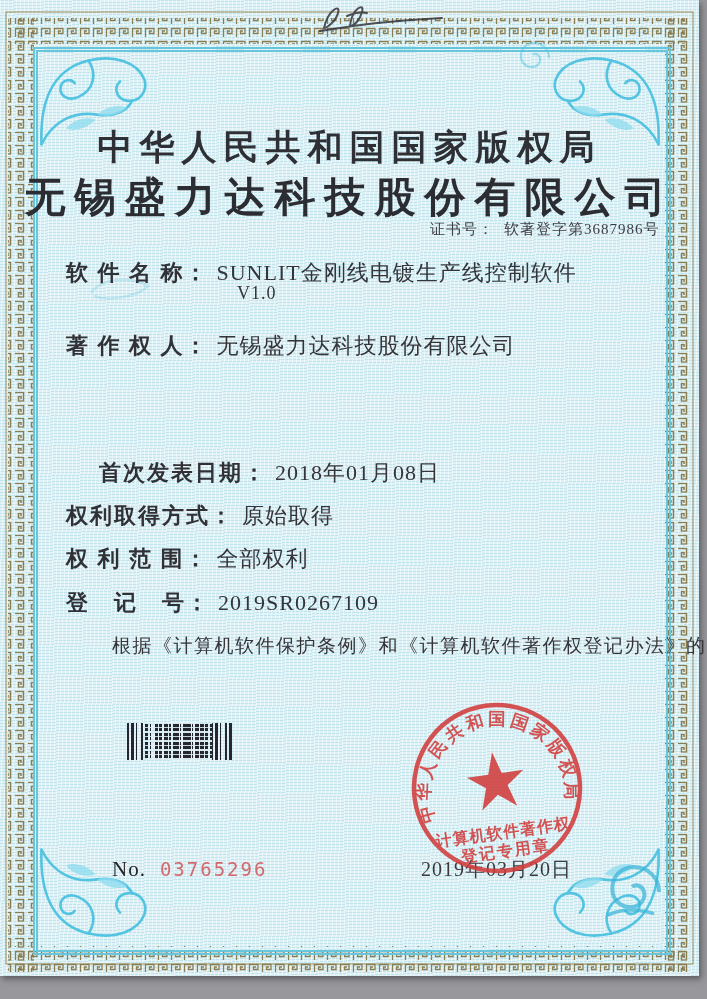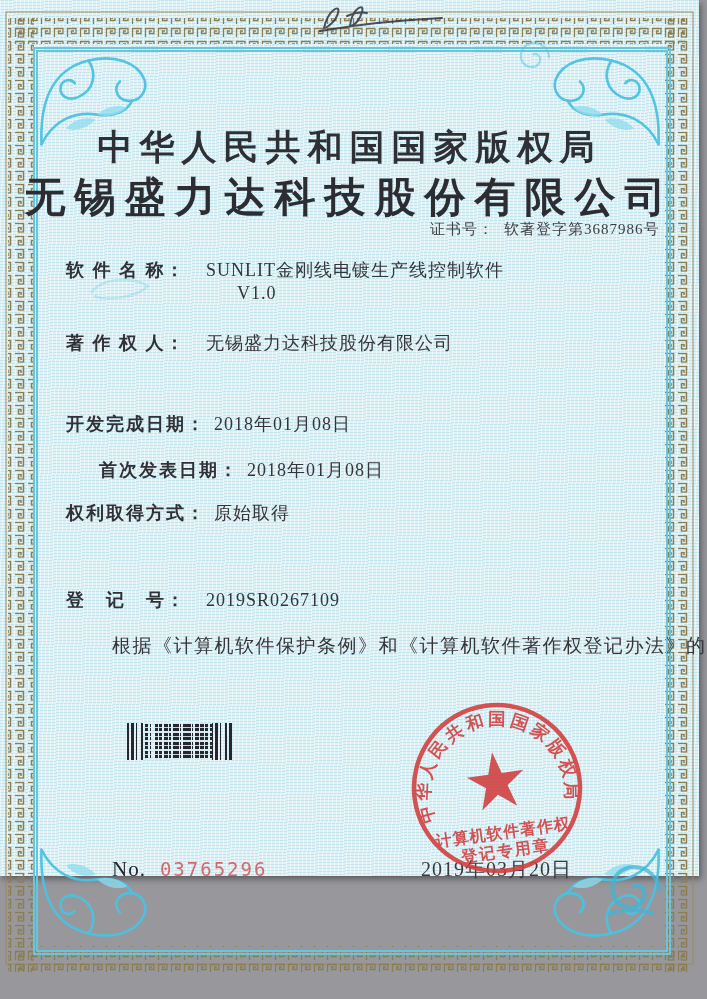--- a/index.html
+++ b/index.html
@@ -3,21 +3,21 @@
 <meta charset="utf-8">
 <style>
   html,body{margin:0;padding:0;}
   body{
     width:707px;height:999px;position:relative;overflow:hidden;
     background:#97979c;
     font-family:"Liberation Serif","DejaVu Serif",serif;
   }
   
   .page{
-    position:absolute;left:0;top:0;width:699px;height:876px;
+    position:absolute;left:0;top:0;width:699px;height:976px;
     background-color:#e0f2f6;
     background-image:
       repeating-linear-gradient(92deg, rgba(255,255,255,0.45) 0 1px, rgba(255,255,255,0) 1px 4px),
       repeating-linear-gradient(178deg, rgba(108,194,214,0.28) 0 1px, rgba(108,194,214,0) 1px 3px);
     box-shadow:2px 3px 6px rgba(40,40,45,.55);
   }
   .border-svg{position:absolute;left:0;top:0;}
   .inner-frame{
     position:absolute;left:33px;top:47px;width:628px;height:898px;
     border:5px double #67c6db;pointer-events:none;
@@ -35,21 +35,21 @@
   }
   .cert-title{
     position:absolute;left:0;top:170px;width:699px;text-align:center;
     font-size:41px;font-weight:700;color:#2c2d33;letter-spacing:9px;
   }
   .cert-no-line{
     position:absolute;left:430px;top:220px;font-size:15px;color:#3c3d44;letter-spacing:1px;
   }
   .cert-no-line .lbl{margin-right:10px;margin-top:9px;}
   
-  .frow{position:absolute;left:66px;font-size:18px;color:#34353b;white-space:nowrap;}
+  .frow{position:absolute;left:66px;font-size:22px;color:#34353b;white-space:nowrap;}
   .frow .flabel{font-weight:700;letter-spacing:2px;color:#303137;display:inline-block;min-width:132px;}
   .frow .fvalue{margin-left:8px;letter-spacing:1px;}
   .fvalue2{position:absolute;left:206px;top:283px;font-size:18px;color:#34353b;letter-spacing:1px;margin-left:31px;}
   .row-name{top:258px;}   .row-owner{top:331px;}
   .row-dev{top:412px;}    .row-pub{top:458px;margin-left:33px;}
   .row-acq{top:501px;}    .row-scope{top:544px;}
   .row-reg{top:588px;}
   
   .stmt{position:absolute;font-size:19px;color:#34353b;letter-spacing:1.5px;white-space:nowrap;}
   .stmt.l1{left:112px;top:633px;}
@@ -170,28 +170,28 @@
   </div>
 
   <div class="frow row-name">
     <span class="flabel">软 件 名 称：</span><span class="fvalue">SUNLIT金刚线电镀生产线控制软件</span>
   </div>
   <div class="fvalue2">V1.0</div>
 
   <div class="frow row-owner">
     <span class="flabel">著 作 权 人：</span><span class="fvalue">无锡盛力达科技股份有限公司</span>
   </div>
-  <div class="frow row-dev">
-    <span class="flabel">开发完成日期：</span><span class="fvalue">2018年01月08日</span>
-  </div>
   <div class="frow row-pub">
     <span class="flabel">首次发表日期：</span><span class="fvalue">2018年01月08日</span>
   </div>
   <div class="frow row-acq">
     <span class="flabel">权利取得方式：</span><span class="fvalue">原始取得</span>
+  </div>
+  <div class="frow row-scope">
+    <span class="flabel">权 利 范 围：</span><span class="fvalue">全部权利</span>
   </div>
   <div class="frow row-reg">
     <span class="flabel">登　记　号：</span><span class="fvalue">2019SR0267109</span>
   </div>
 
   <div class="stmt l1">根据《计算机软件保护条例》和《计算机软件著作权登记办法》的</div>
 
   <div class="barcode">
       <div class="dense"></div>
     </div>

